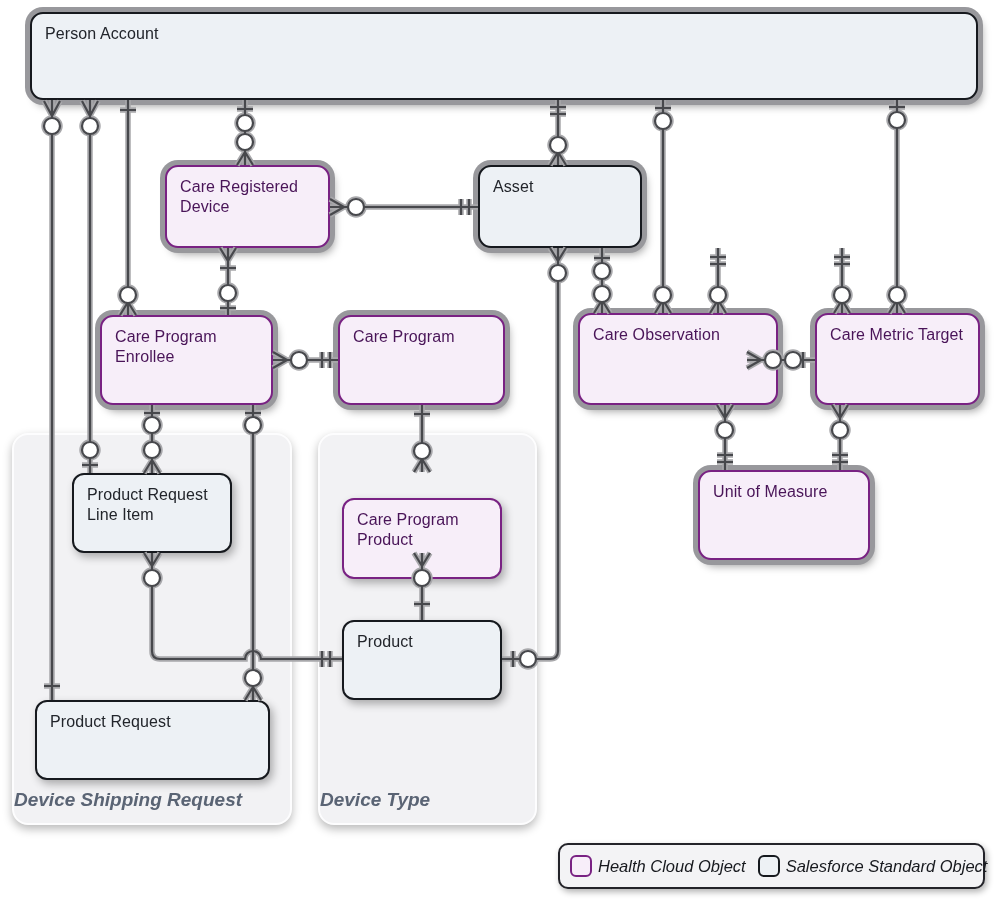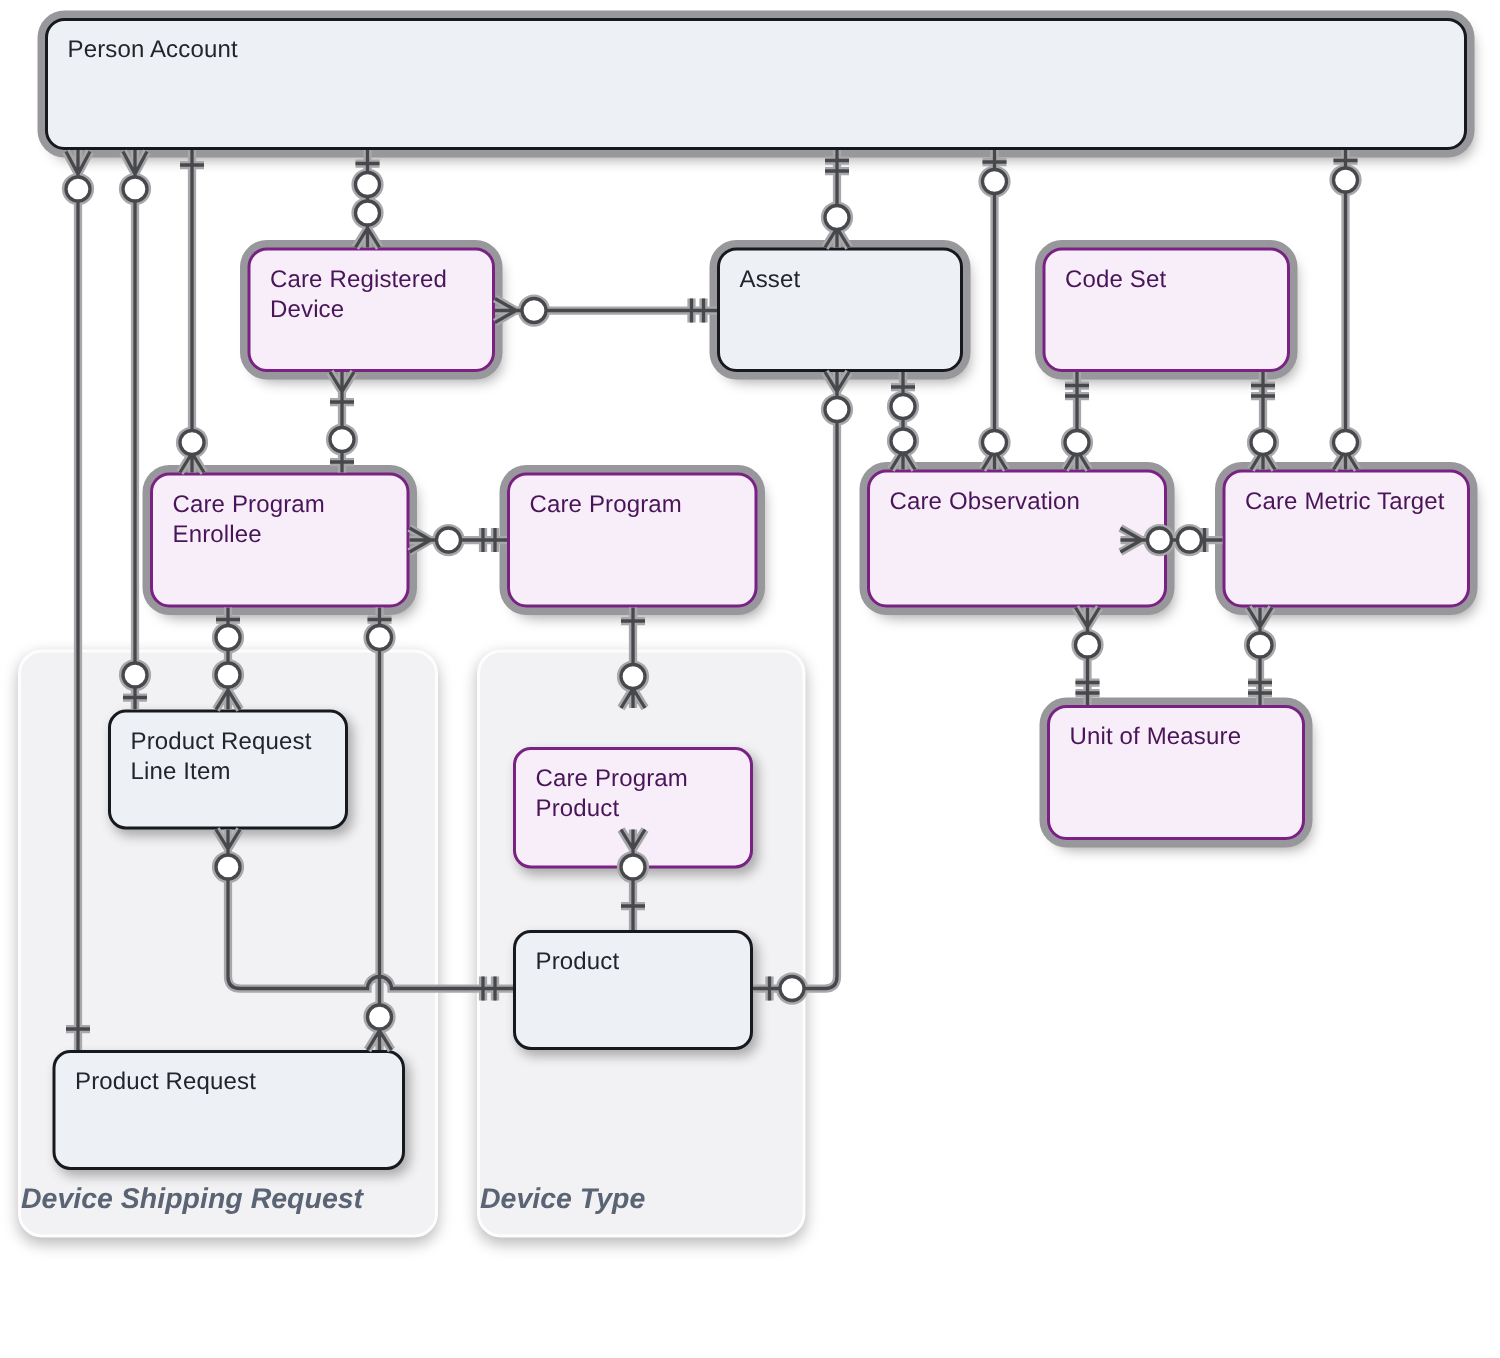--- a/index.html
+++ b/index.html
@@ -45,22 +45,20 @@
 
   <div class="node std cased" style="left:30px;top:12px;width:948px;height:88px">
     <span>Person Account</span></div>
 
   <div class="node std cased" style="left:478px;top:165px;width:164px;height:83px">
     <span>Asset</span></div>
 
   <div class="node hc cased" style="left:165px;top:165px;width:165px;height:83px">
     <span>Care Registered Device</span></div>
 
-  <div class="node hc cased" style="left:695px;top:165px;width:165px;height:83px">
-    <span>Code Set</span></div>
 
   <div class="node hc cased" style="left:100px;top:315px;width:173px;height:90px">
     <span>Care Program Enrollee</span></div>
 
   <div class="node hc cased" style="left:338px;top:315px;width:167px;height:90px">
     <span>Care Program</span></div>
 
   <div class="node hc cased" style="left:578px;top:313px;width:200px;height:92px">
     <span>Care Observation</span></div>
 
@@ -142,14 +140,20 @@
         <circle cx="152" cy="578" r="8" fill="#ffffff"></circle>
         <circle cx="422" cy="578" r="8" fill="#ffffff"></circle>
         <circle cx="725" cy="430" r="8" fill="#ffffff"></circle>
         <circle cx="840" cy="430" r="8" fill="#ffffff"></circle>
       </g>
     </defs>
     <use href="#net" class="casing"></use>
     <use href="#net" class="core"></use>
   </svg>
 
+  <div class="legend">
+    <span class="swatch sw-hc"></span>
+    <span class="legend-label">Health Cloud Object</span>
+    <span class="swatch sw-std"></span>
+    <span class="legend-label">Salesforce Standard Object</span>
+  </div>
 
 </div>
 
 </body></html>

